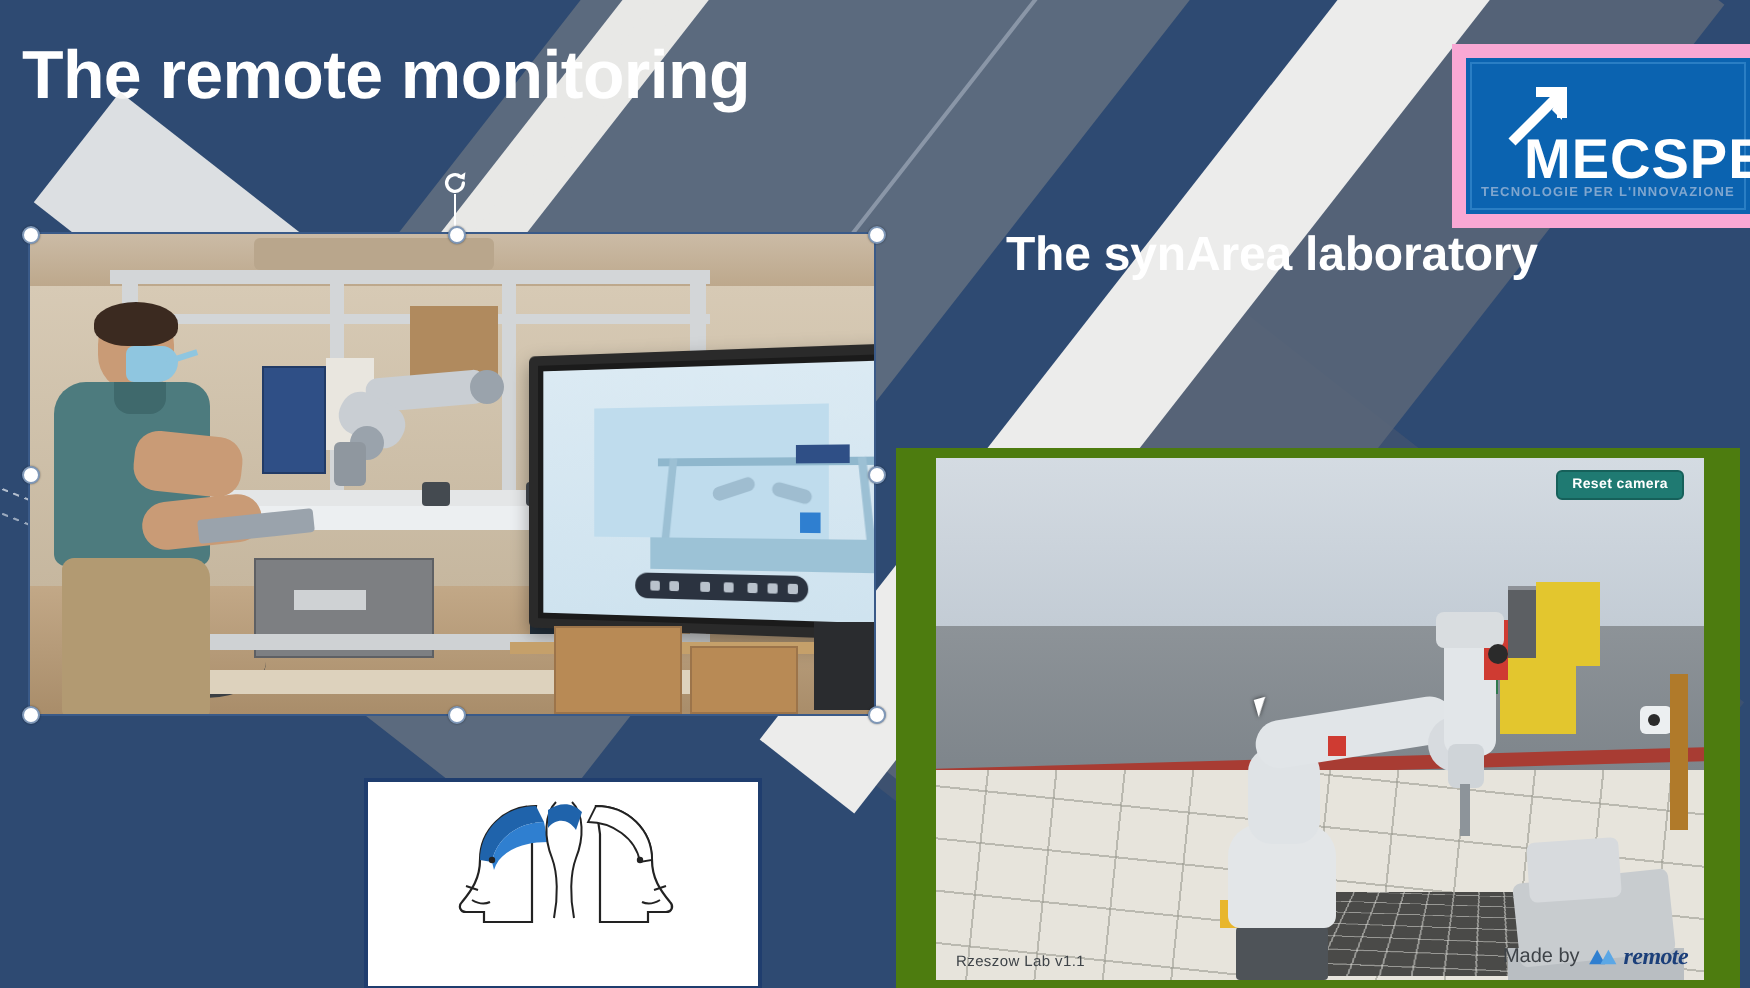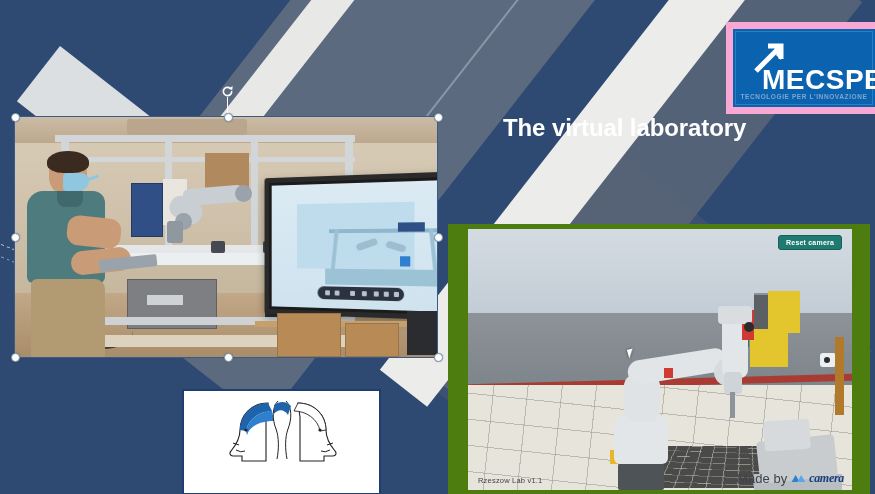--- a/index.html
+++ b/index.html
@@ -395,21 +395,21 @@
     padding:3px 7px; border-radius:3px; border:1px solid #16605a;
   }
   .vlab-version {
     position:absolute; left:10px; bottom:5px;
     font-size:7.5px; color:#3e4348; letter-spacing:.2px;
   }
   .vlab-credit {
     position:absolute; right:8px; bottom:4px;
     display:flex; align-items:center; gap:3px;
   }
-  .credit-text { font-size:13px; color:#3e4348; }
+  .credit-text { font-size:10px; color:#3e4348; }
   .credit-mark { width:16px; height:11px; }
   .credit-brand {
     font-family:"Liberation Serif", serif;
     font-size:12px; font-weight:bold; color:#1b3f7a; font-style:italic;
     letter-spacing:-.3px;
   }
 </style>
 </head>
 <body>
 
@@ -420,21 +420,22 @@
     <div class="band band-shadow-bottom"></div>
     <div class="band band-gray-soft"></div>
     <div class="band band-white-1"></div>
     <div class="band band-white-2"></div>
     <div class="band band-white-3"></div>
     <div class="band band-hairline"></div>
   </div>
   <div class="guide-line"></div>
   <div class="guide-line-2"></div>
 
-  <div class="title-sub">The virtual laboratory</div>
+  <div class="title-main">The remote monitoring</div>
+  <div class="title-sub">The synArea laboratory</div>
 
   <div class="mecspe">
     <div class="mecspe-inner">
       <svg class="mecspe-arrow" viewBox="0 0 36 34">
         <path d="M4 31 L27 8 M16 6 L29 6 L29 19" stroke="#ffffff" stroke-width="5" fill="none" stroke-linecap="butt"></path>
         <path d="M29 4 L29 20 L24 15 Z" fill="#ffffff"></path>
       </svg>
       <div class="mecspe-word">MECSPE</div>
       <div class="mecspe-tag">TECNOLOGIE PER L'INNOVAZIONE</div>
     </div>
@@ -605,18 +606,18 @@
 
       <div class="reset-cam">Reset camera</div>
       <div class="vlab-version">Rzeszow Lab v1.1</div>
 
       <div class="vlab-credit">
         <span class="credit-text">Made by</span>
         <svg class="credit-mark" viewBox="0 0 20 13">
           <path d="M2 11 L7 2 L12 11 Z" fill="#2f7fd0"></path>
           <path d="M9 11 L14 2 L19 11 Z" fill="#5ba7e5"></path>
         </svg>
-        <span class="credit-brand">camera</span>
+        <span class="credit-brand">remote</span>
       </div>
     </div>
   </div>
 
 </div>
 
 </body></html>

